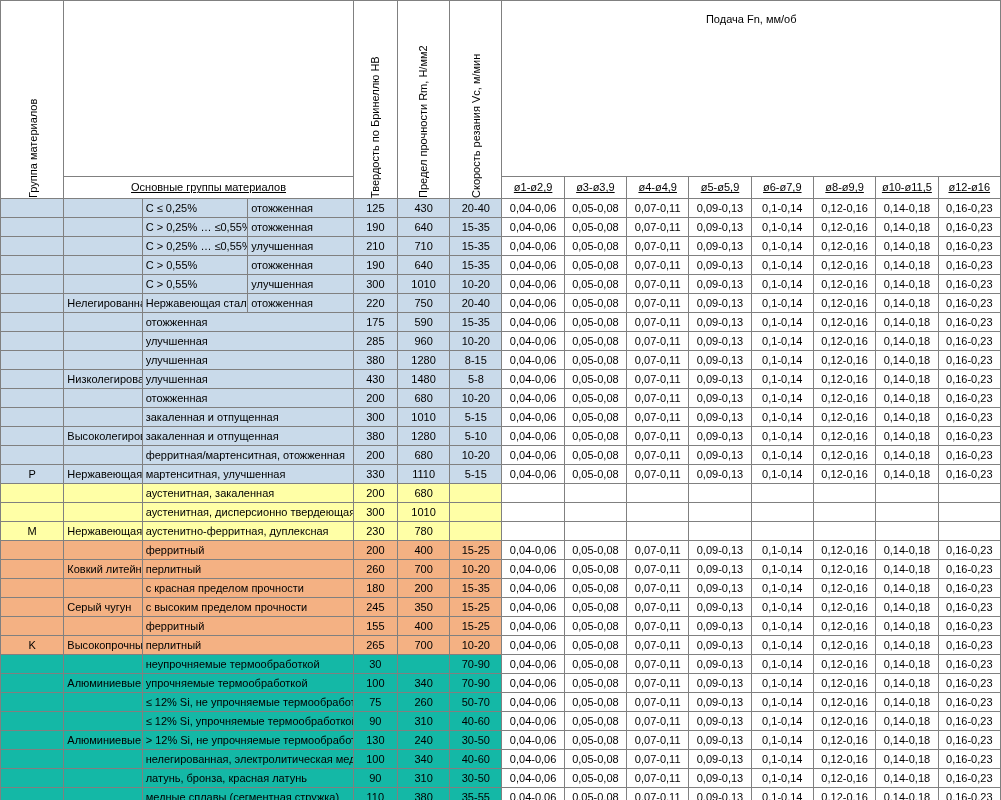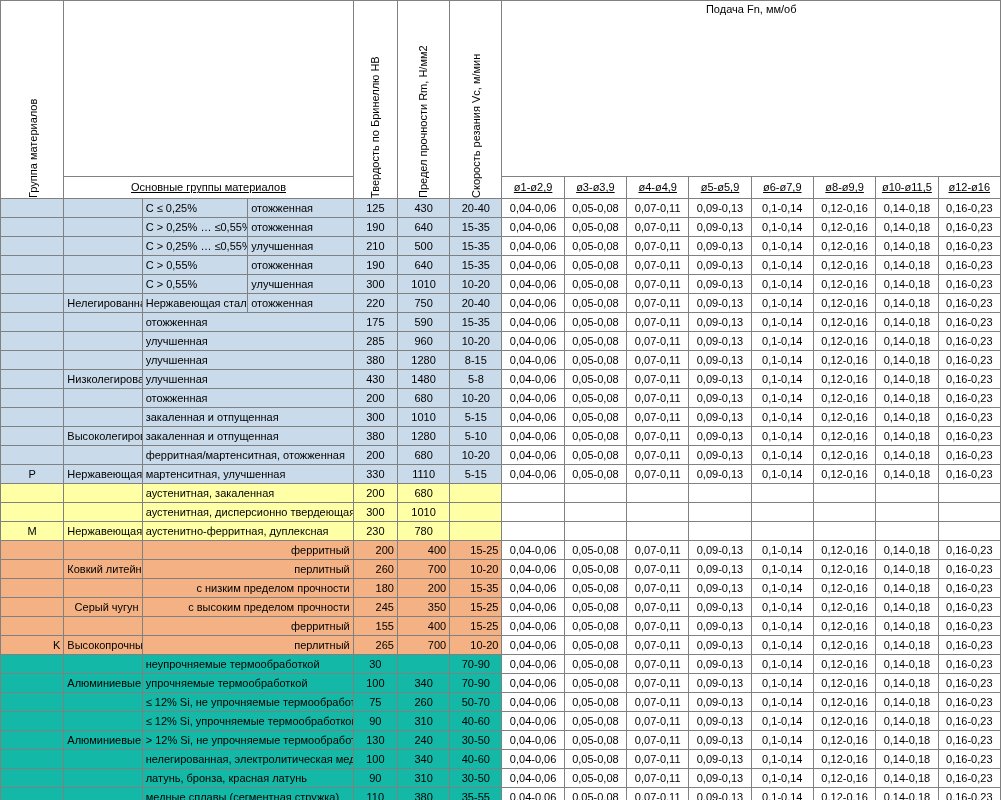--- a/index.html
+++ b/index.html
@@ -43,21 +43,21 @@
     font-size: 10.5px;
   }
   .hdr-top {
     text-align: center;
     vertical-align: middle;
     font-size: 11px;
   }
   
   .grp-P  { background: #c9daea; }
   .grp-M  { background: #ffffa6; }
-  .grp-K  { background: #f4b183; text-align: right; }
+  .grp-K  { background: #f4b183; }
   .grp-N  { background: #14b8a6; }
   .white  { background: #ffffff; }
   .hdr-blank { background: #ffffff; }
 </style>
 </head>
 <body>
 
 <table class="sheet">
   <colgroup>
     <col style="width:63px">
@@ -76,21 +76,21 @@
     <col style="width:62px">
     <col style="width:62px">
   </colgroup>
   <tbody id="table-body">
       <tr style="height: 176px;">
         <td class="vert" rowspan="2" style="height: 176px;">Группа материалов</td>
         <td colspan="3" class="hdr-blank"></td>
         <td class="vert" rowspan="2">Твердость по Бринеллю HB</td>
         <td class="vert" rowspan="2">Предел прочности Rm, Н/мм2</td>
         <td class="vert" rowspan="2">Скорость резания Vc, м/мин</td>
-        <td colspan="8" class="hdr-top" style="vertical-align: top; padding-top: 2px;">Подача Fn, мм/об</td>
+        <td colspan="8" class="hdr-top" style="vertical-align: top; padding-top: 12px;">Подача Fn, мм/об</td>
       </tr>
       <tr style="height: 22px; text-decoration: underline;">
         <td colspan="3" class="c-center">Основные группы материалов</td>
         <td class="c-center">ø1-ø2,9</td>
         <td class="c-center">ø3-ø3,9</td>
         <td class="c-center">ø4-ø4,9</td>
         <td class="c-center">ø5-ø5,9</td>
         <td class="c-center">ø6-ø7,9</td>
         <td class="c-center">ø8-ø9,9</td>
         <td class="c-center">ø10-ø11,5</td>
@@ -129,21 +129,21 @@
         <td class="c-center white">0,12-0,16</td>
         <td class="c-center white">0,14-0,18</td>
         <td class="c-center white">0,16-0,23</td>
       </tr>
       <tr>
         <td class="c-center grp-P"></td>
         <td class="c-left grp-P"></td>
         <td class="c-left grp-P">C &gt; 0,25%  …  ≤0,55%</td>
         <td class="c-left grp-P">улучшенная</td>
         <td class="c-center grp-P">210</td>
-        <td class="c-center grp-P">500</td>
+        <td class="c-center grp-P">710</td>
         <td class="c-center grp-P">15-35</td>
         <td class="c-center white">0,04-0,06</td>
         <td class="c-center white">0,05-0,08</td>
         <td class="c-center white">0,07-0,11</td>
         <td class="c-center white">0,09-0,13</td>
         <td class="c-center white">0,1-0,14</td>
         <td class="c-center white">0,12-0,16</td>
         <td class="c-center white">0,14-0,18</td>
         <td class="c-center white">0,16-0,23</td>
       </tr>
@@ -418,21 +418,21 @@
         <td class="c-center white">0,07-0,11</td>
         <td class="c-center white">0,09-0,13</td>
         <td class="c-center white">0,1-0,14</td>
         <td class="c-center white">0,12-0,16</td>
         <td class="c-center white">0,14-0,18</td>
         <td class="c-center white">0,16-0,23</td>
       </tr>
       <tr>
         <td class="c-center grp-K"></td>
         <td class="c-left grp-K"></td>
-        <td class="c-left grp-K" colspan="2">с низким пределом прочности</td>
+        <td class="c-left grp-K" colspan="2">с красная пределом прочности</td>
         <td class="c-center grp-K">180</td>
         <td class="c-center grp-K">200</td>
         <td class="c-center grp-K">15-35</td>
         <td class="c-center white">0,04-0,06</td>
         <td class="c-center white">0,05-0,08</td>
         <td class="c-center white">0,07-0,11</td>
         <td class="c-center white">0,09-0,13</td>
         <td class="c-center white">0,1-0,14</td>
         <td class="c-center white">0,12-0,16</td>
         <td class="c-center white">0,14-0,18</td>

